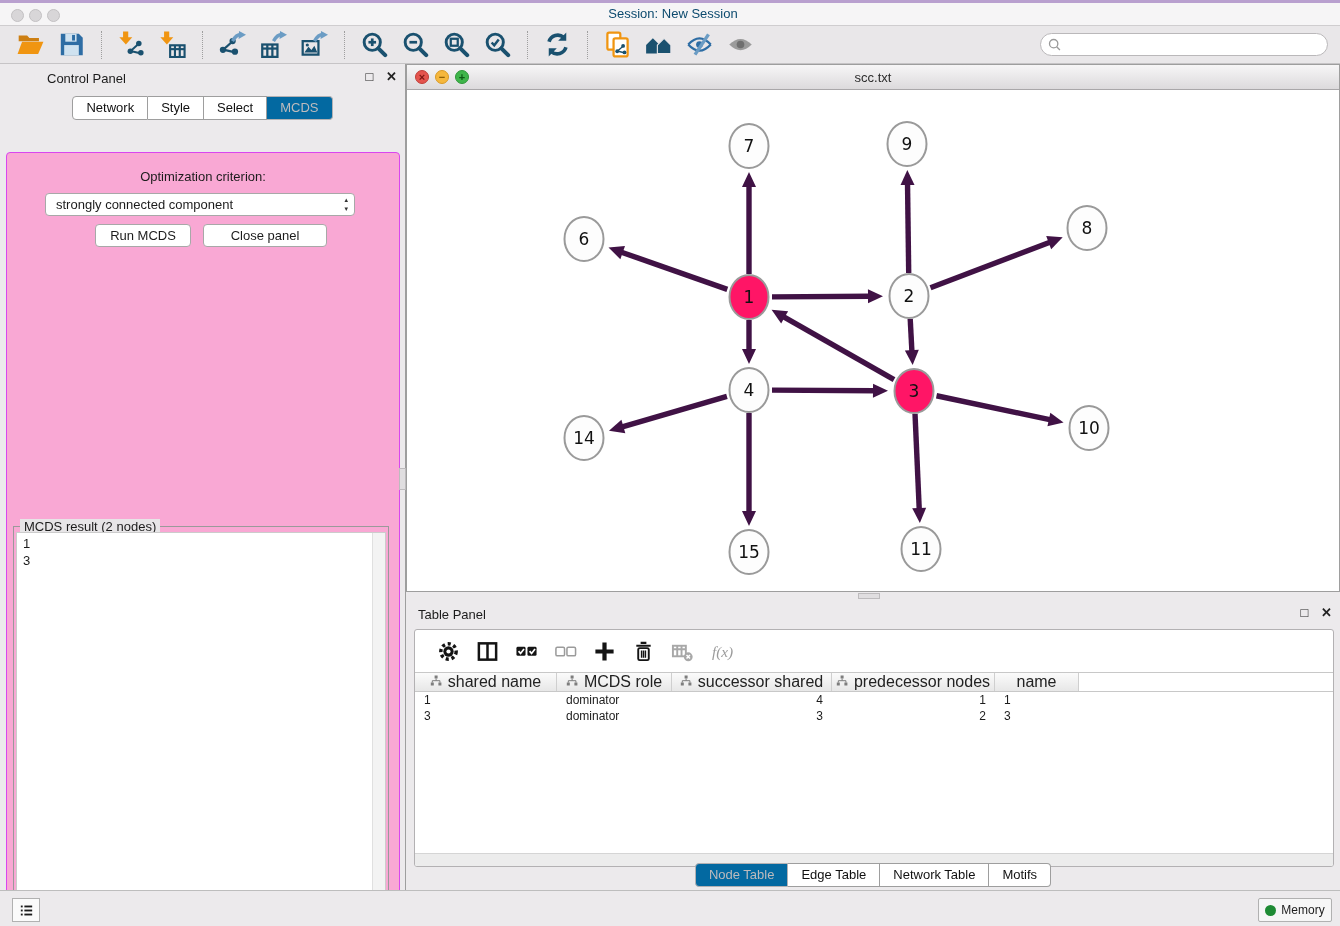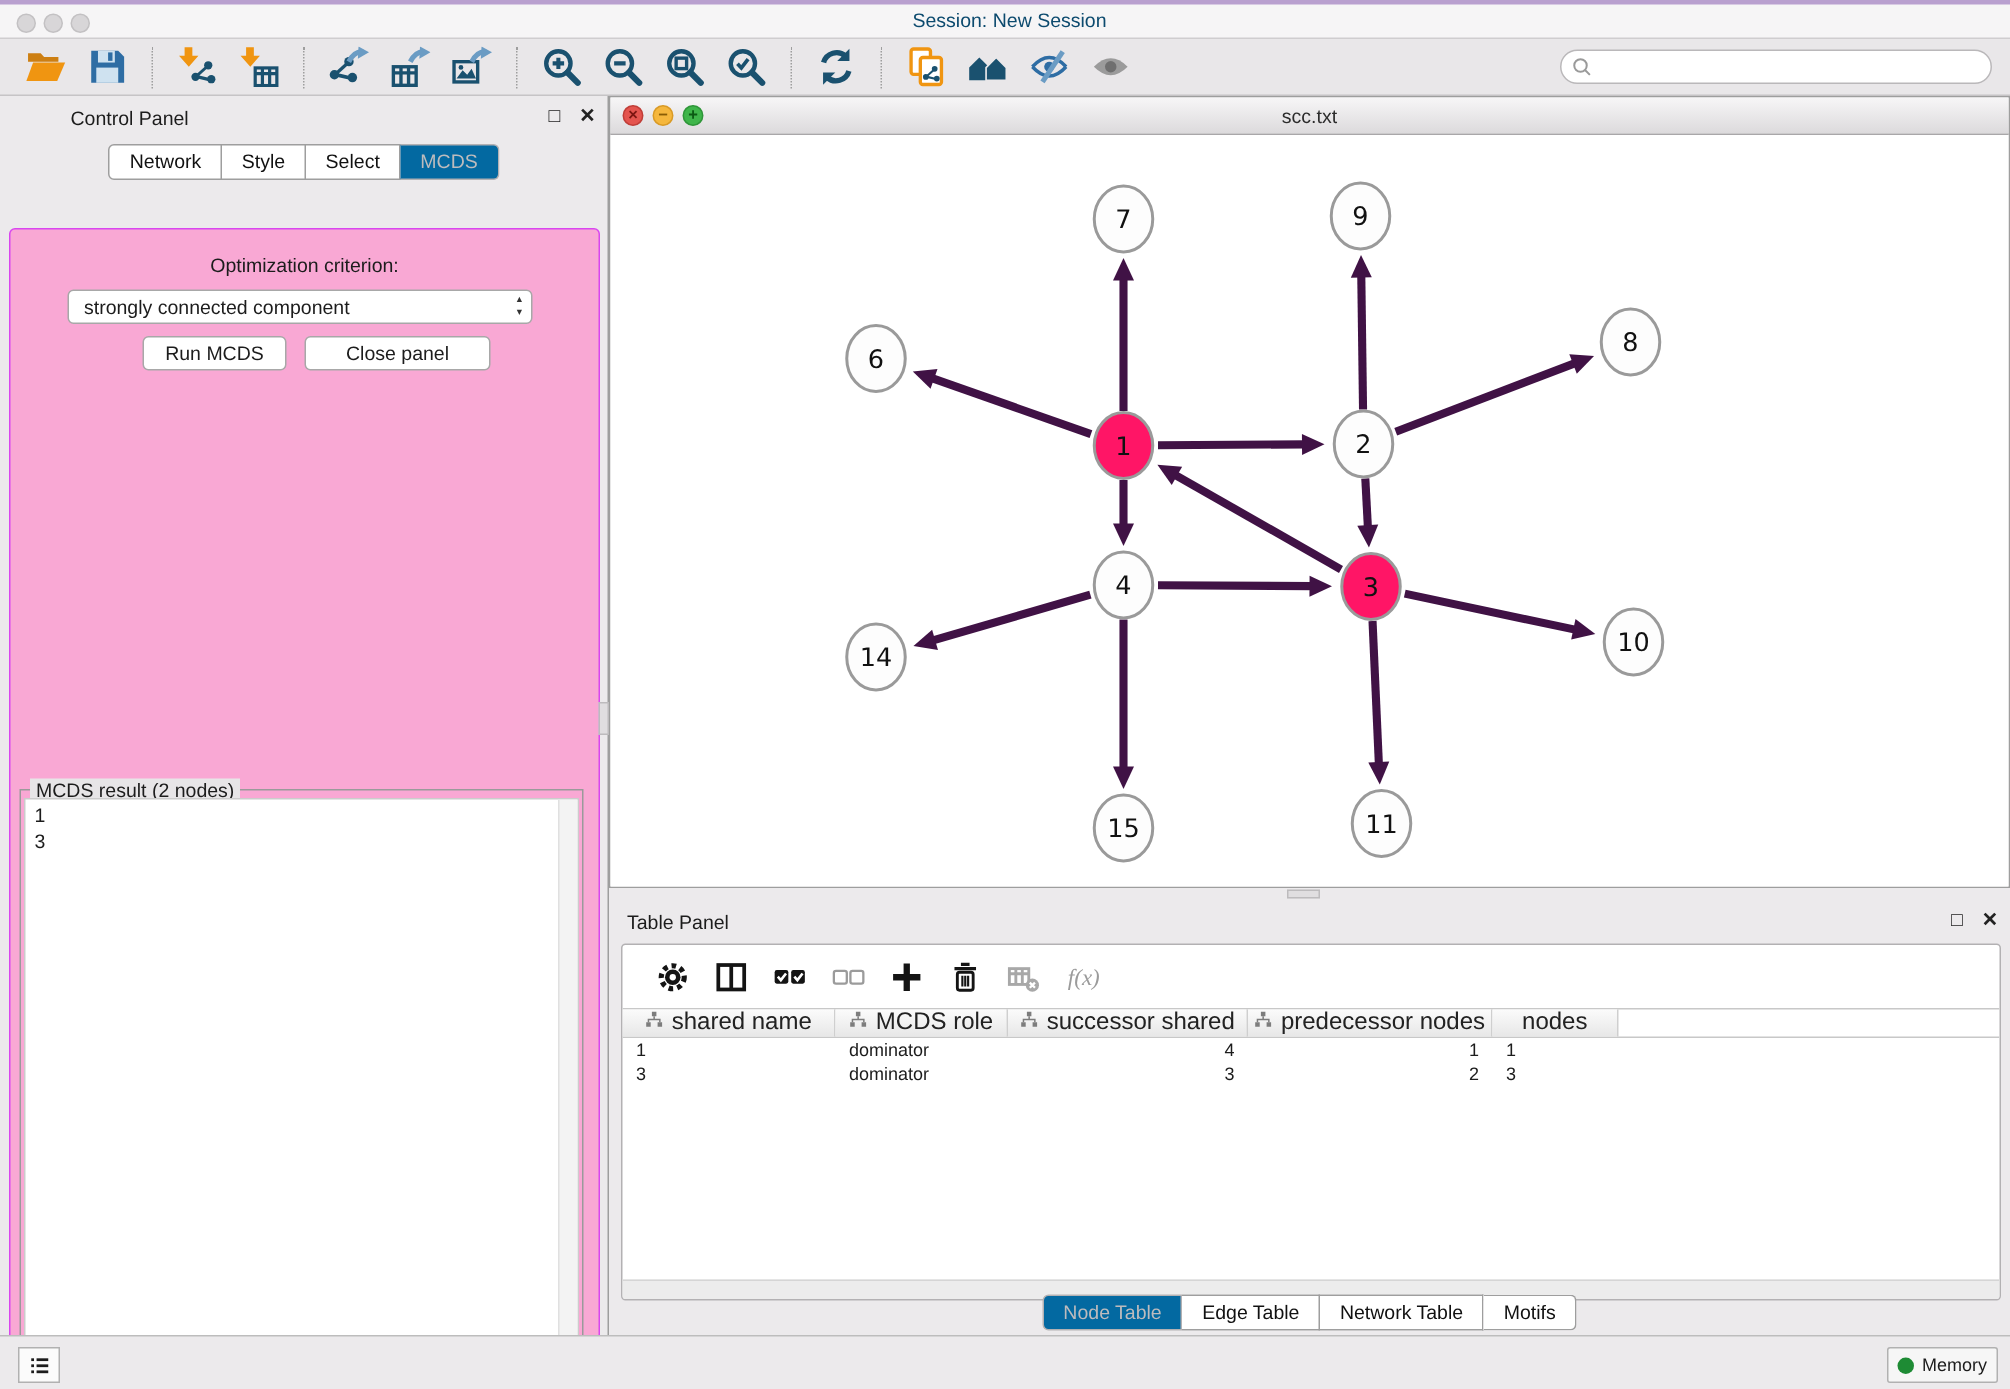--- a/index.html
+++ b/index.html
@@ -559,21 +559,21 @@
                 <g fill="#7d7d7d">
                   <rect x="4.6" y="0.5" width="3" height="3"></rect>
                   <rect x="0.8" y="7.5" width="3" height="3"></rect>
                   <rect x="8.4" y="7.5" width="3" height="3"></rect>
                 </g>
                 <path d="M6.1 3.5v2.2M2.3 7.5V5.7h7.6v1.8" fill="none" stroke="#7d7d7d"></path>
               </svg></span>
             <span>predecessor nodes</span>
           </div>
           <div class="th" style="width: 84px;">
-            <span>nodes</span>
+            <span>name</span>
           </div>
         </div>
       <div id="tp-body">
           <div class="tr">
             <div class="td" style="width: 142px; text-align: left;">1</div>
             <div class="td" style="width: 115px; text-align: left;">dominator</div>
             <div class="td" style="width: 160px; text-align: right;">4</div>
             <div class="td" style="width: 163px; text-align: right;">1</div>
             <div class="td" style="width: 84px; text-align: left;">1</div>
           </div>

